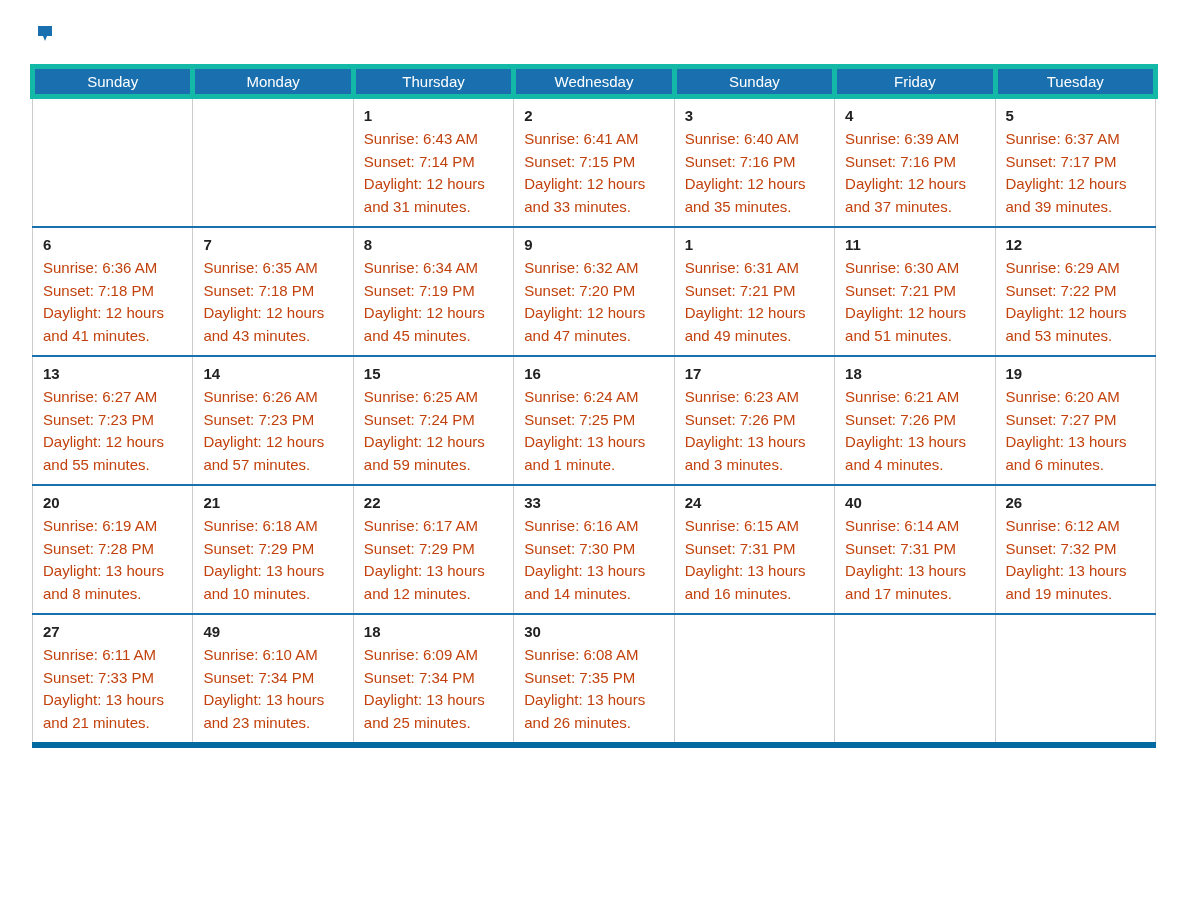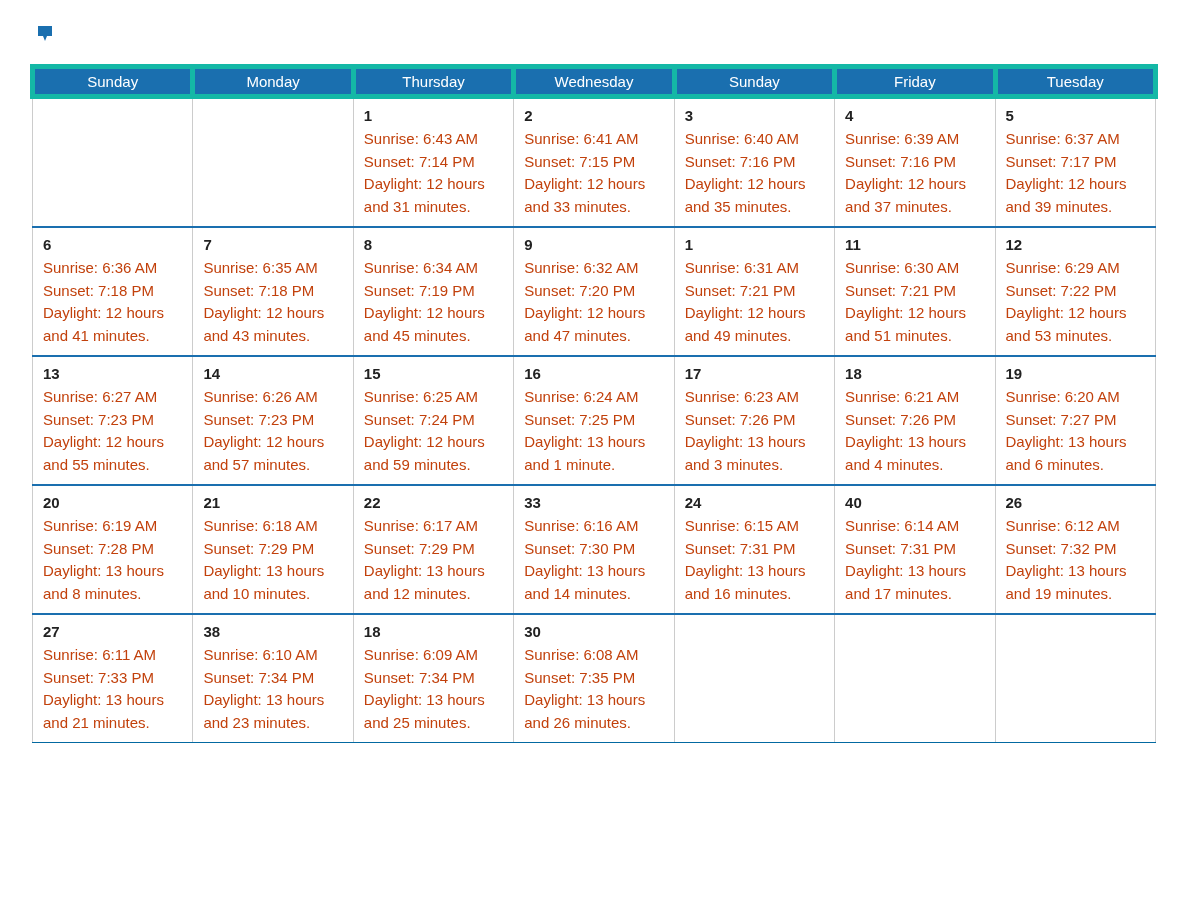--- a/index.html
+++ b/index.html
@@ -61,21 +61,21 @@
     }
     .day-info {
       font-size: 15px;
       color: #c2410c;
       line-height: 1.5;
     }
     .calendar tr td {
       border-bottom: 2px solid #1a6faf;
     }
     .calendar tr:last-child td {
-      border-bottom: 1px solid #0369a1;
+      border-bottom: 6px solid #0369a1;
     }
     .empty-cell {
       background: #fff;
     }
     .logo-wrapper {
       display: flex;
       flex-direction: column;
       align-items: flex-start;
     }
     .logo-line1 {
@@ -246,21 +246,21 @@
           <span class="day-num">26</span>
           <div class="day-info">Sunrise: 6:12 AM<br>Sunset: 7:32 PM<br>Daylight: 13 hours and 19 minutes.</div>
         </td>
       </tr>
       <tr>
         <td>
           <span class="day-num">27</span>
           <div class="day-info">Sunrise: 6:11 AM<br>Sunset: 7:33 PM<br>Daylight: 13 hours and 21 minutes.</div>
         </td>
         <td>
-          <span class="day-num">38</span>
+          <span class="day-num">49</span>
           <div class="day-info">Sunrise: 6:10 AM<br>Sunset: 7:34 PM<br>Daylight: 13 hours and 23 minutes.</div>
         </td>
         <td>
           <span class="day-num">18</span>
           <div class="day-info">Sunrise: 6:09 AM<br>Sunset: 7:34 PM<br>Daylight: 13 hours and 25 minutes.</div>
         </td>
         <td>
           <span class="day-num">30</span>
           <div class="day-info">Sunrise: 6:08 AM<br>Sunset: 7:35 PM<br>Daylight: 13 hours and 26 minutes.</div>
         </td>

